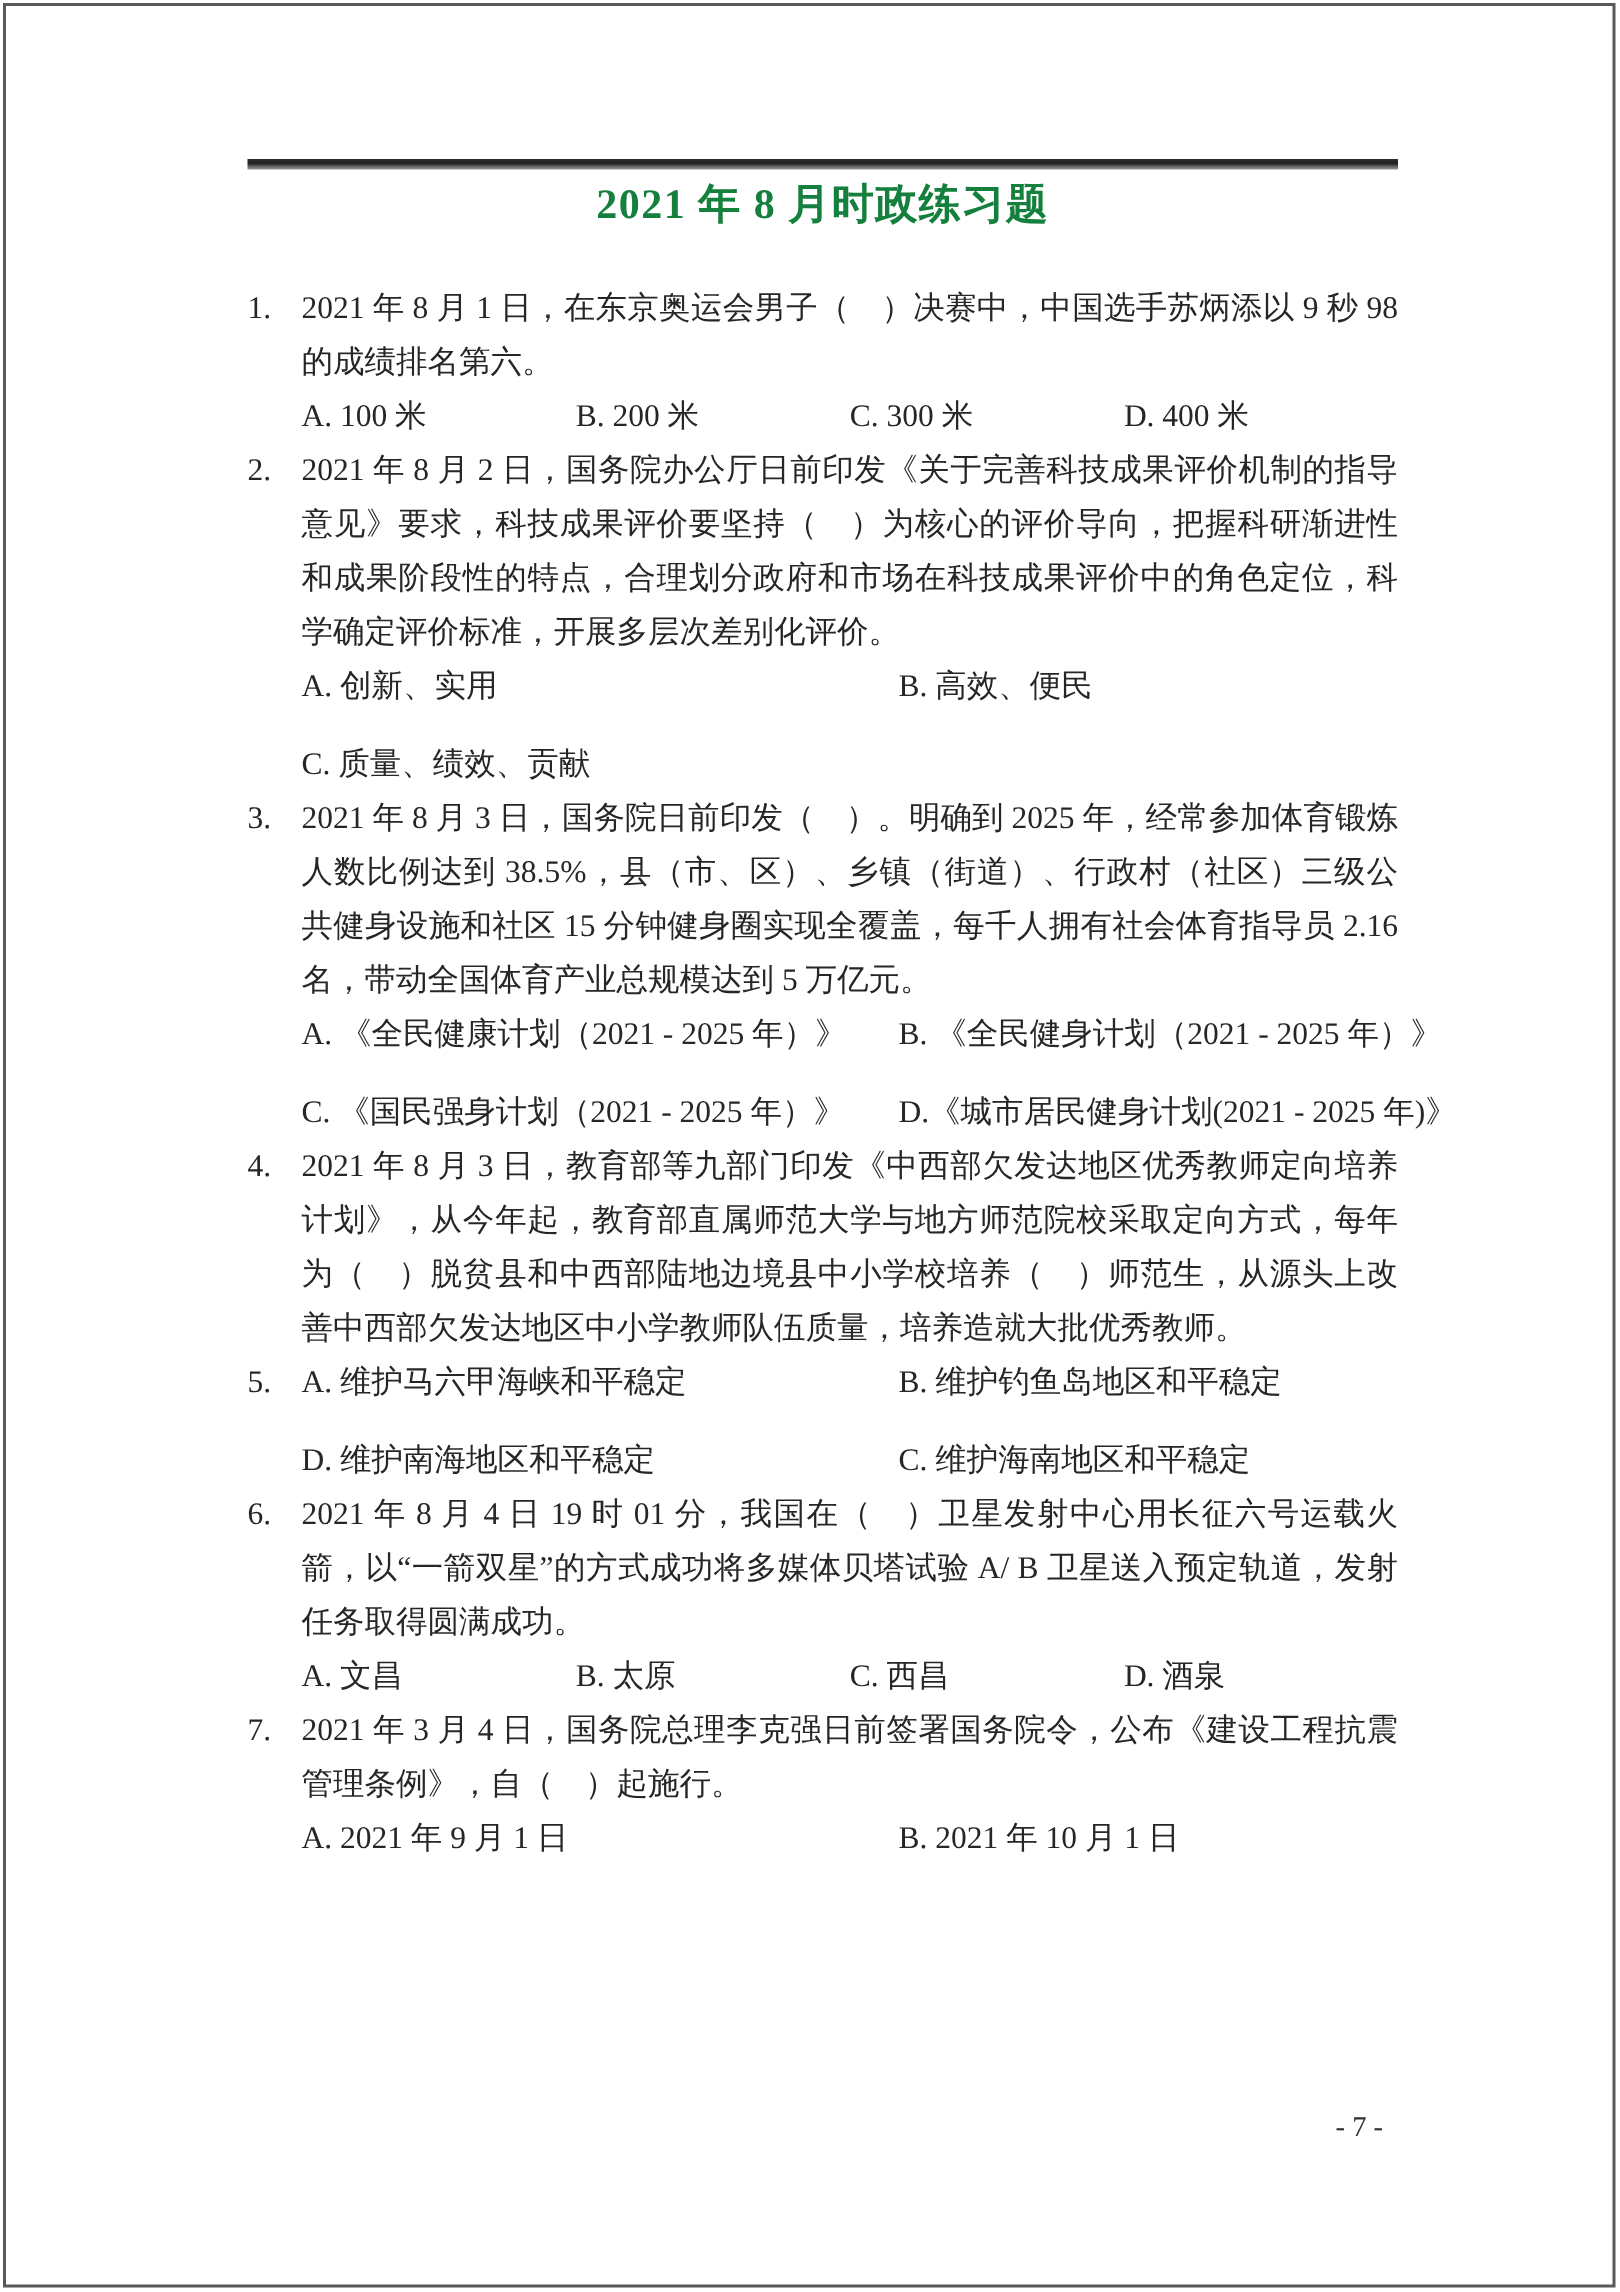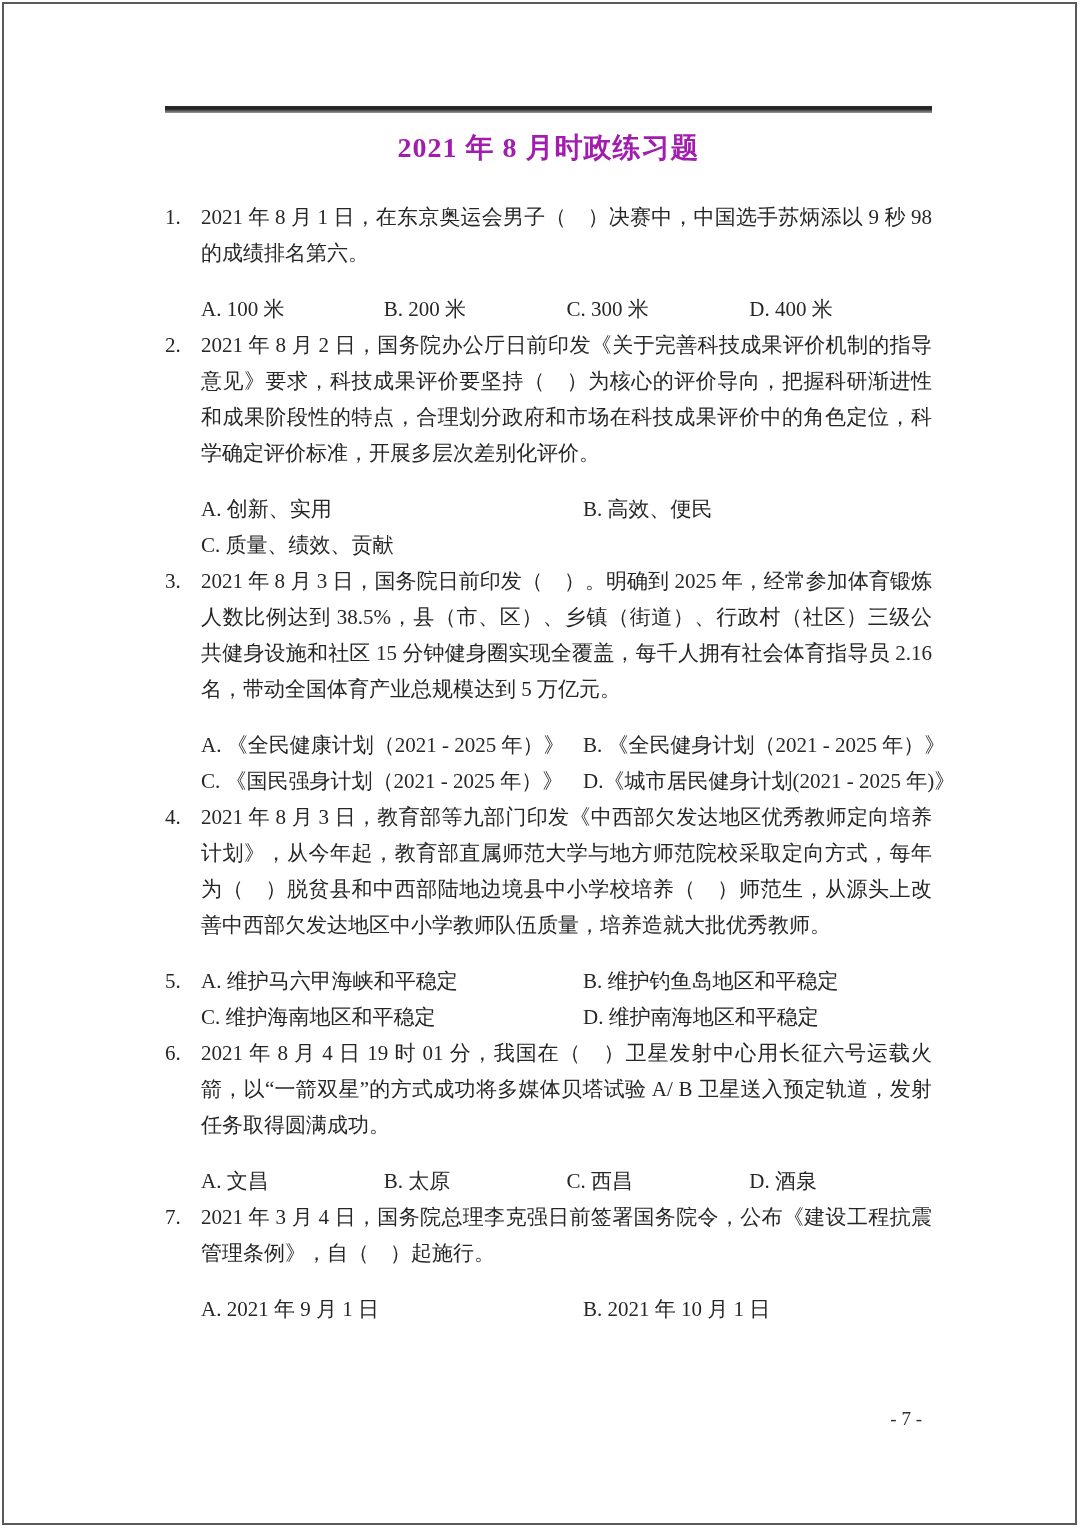--- a/index.html
+++ b/index.html
@@ -21,35 +21,35 @@
   }
   .header-rule {
     margin-top: 106px;
     height: 7px;
     background: linear-gradient(to bottom, #2b2b2b 0%, #222222 45%, #555555 65%, #9a9a9a 100%);
   }
   .title {
     font-size: 28px;
     font-weight: 700;
     text-align: center;
-    margin: 16px 0 32px 0;
+    margin: 4px 0 32px 0;
     letter-spacing: 1px;
-    color: #a21caf;
+    color: #15803d;
   }
   .question {
     position: relative;
     padding-left: 36px;
     font-size: 21px;
     line-height: 36px;
   }
   .qnum { position: absolute; left: 0; top: 0; }
   .qtext { margin: 0; text-align: justify; }
-  .options { display: grid; margin-top: 20px; }
+  .options { display: grid; }
   .cols-4 { grid-template-columns: 1fr 1fr 1fr 1fr; }
-  .cols-2 { grid-template-columns: 382px 1fr; }
+  .cols-2 { grid-template-columns: 382px 1fr; gap: 16px; }
   .opt { white-space: nowrap; }
   .page-number {
     position: absolute;
     left: 0; top: 1408px; width: 757px;
     text-align: right;
     font-size: 19px;
     color: #2e2e2e;
   }
 </style>
 </head>
@@ -100,22 +100,22 @@
       <div class="question">
         <span class="qnum">4.</span>
         <p class="qtext">2021 年 8 月 3 日，教育部等九部门印发《中西部欠发达地区优秀教师定向培养计划》，从今年起，教育部直属师范大学与地方师范院校采取定向方式，每年为（　）脱贫县和中西部陆地边境县中小学校培养（　）师范生，从源头上改善中西部欠发达地区中小学教师队伍质量，培养造就大批优秀教师。</p>
       </div>
 
       <div class="question">
         <span class="qnum">5.</span>
         <div class="options cols-2">
           <span class="opt">A. 维护马六甲海峡和平稳定</span>
           <span class="opt">B. 维护钓鱼岛地区和平稳定</span>
+          <span class="opt">D. 维护南海地区和平稳定</span>
           <span class="opt">C. 维护海南地区和平稳定</span>
-          <span class="opt">D. 维护南海地区和平稳定</span>
         </div>
       </div>
 
       <div class="question">
         <span class="qnum">6.</span>
         <p class="qtext">2021 年 8 月 4 日 19 时 01 分，我国在（　）卫星发射中心用长征六号运载火箭，以“一箭双星”的方式成功将多媒体贝塔试验 A/ B 卫星送入预定轨道，发射任务取得圆满成功。</p>
         <div class="options cols-4">
           <span class="opt">A. 文昌</span>
           <span class="opt">B. 太原</span>
           <span class="opt">C. 西昌</span>

